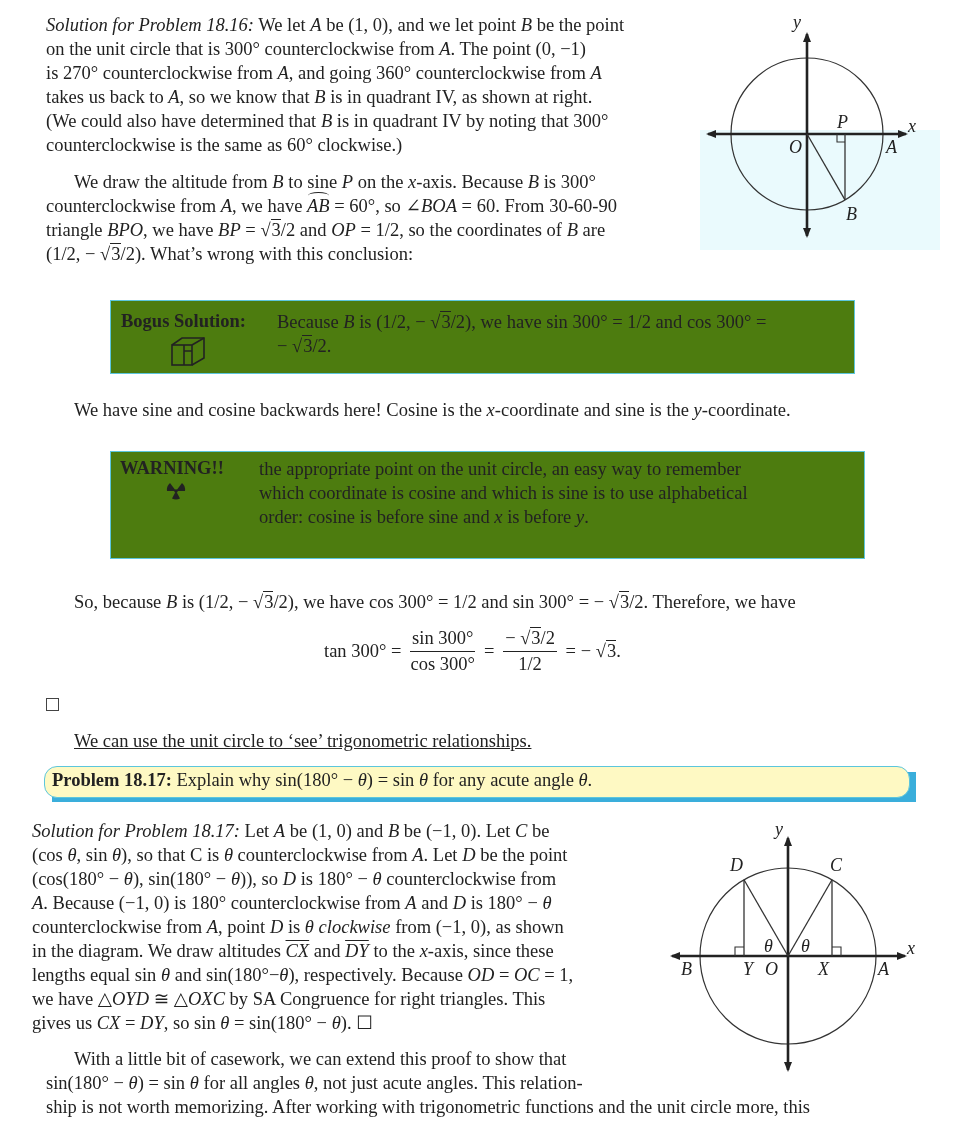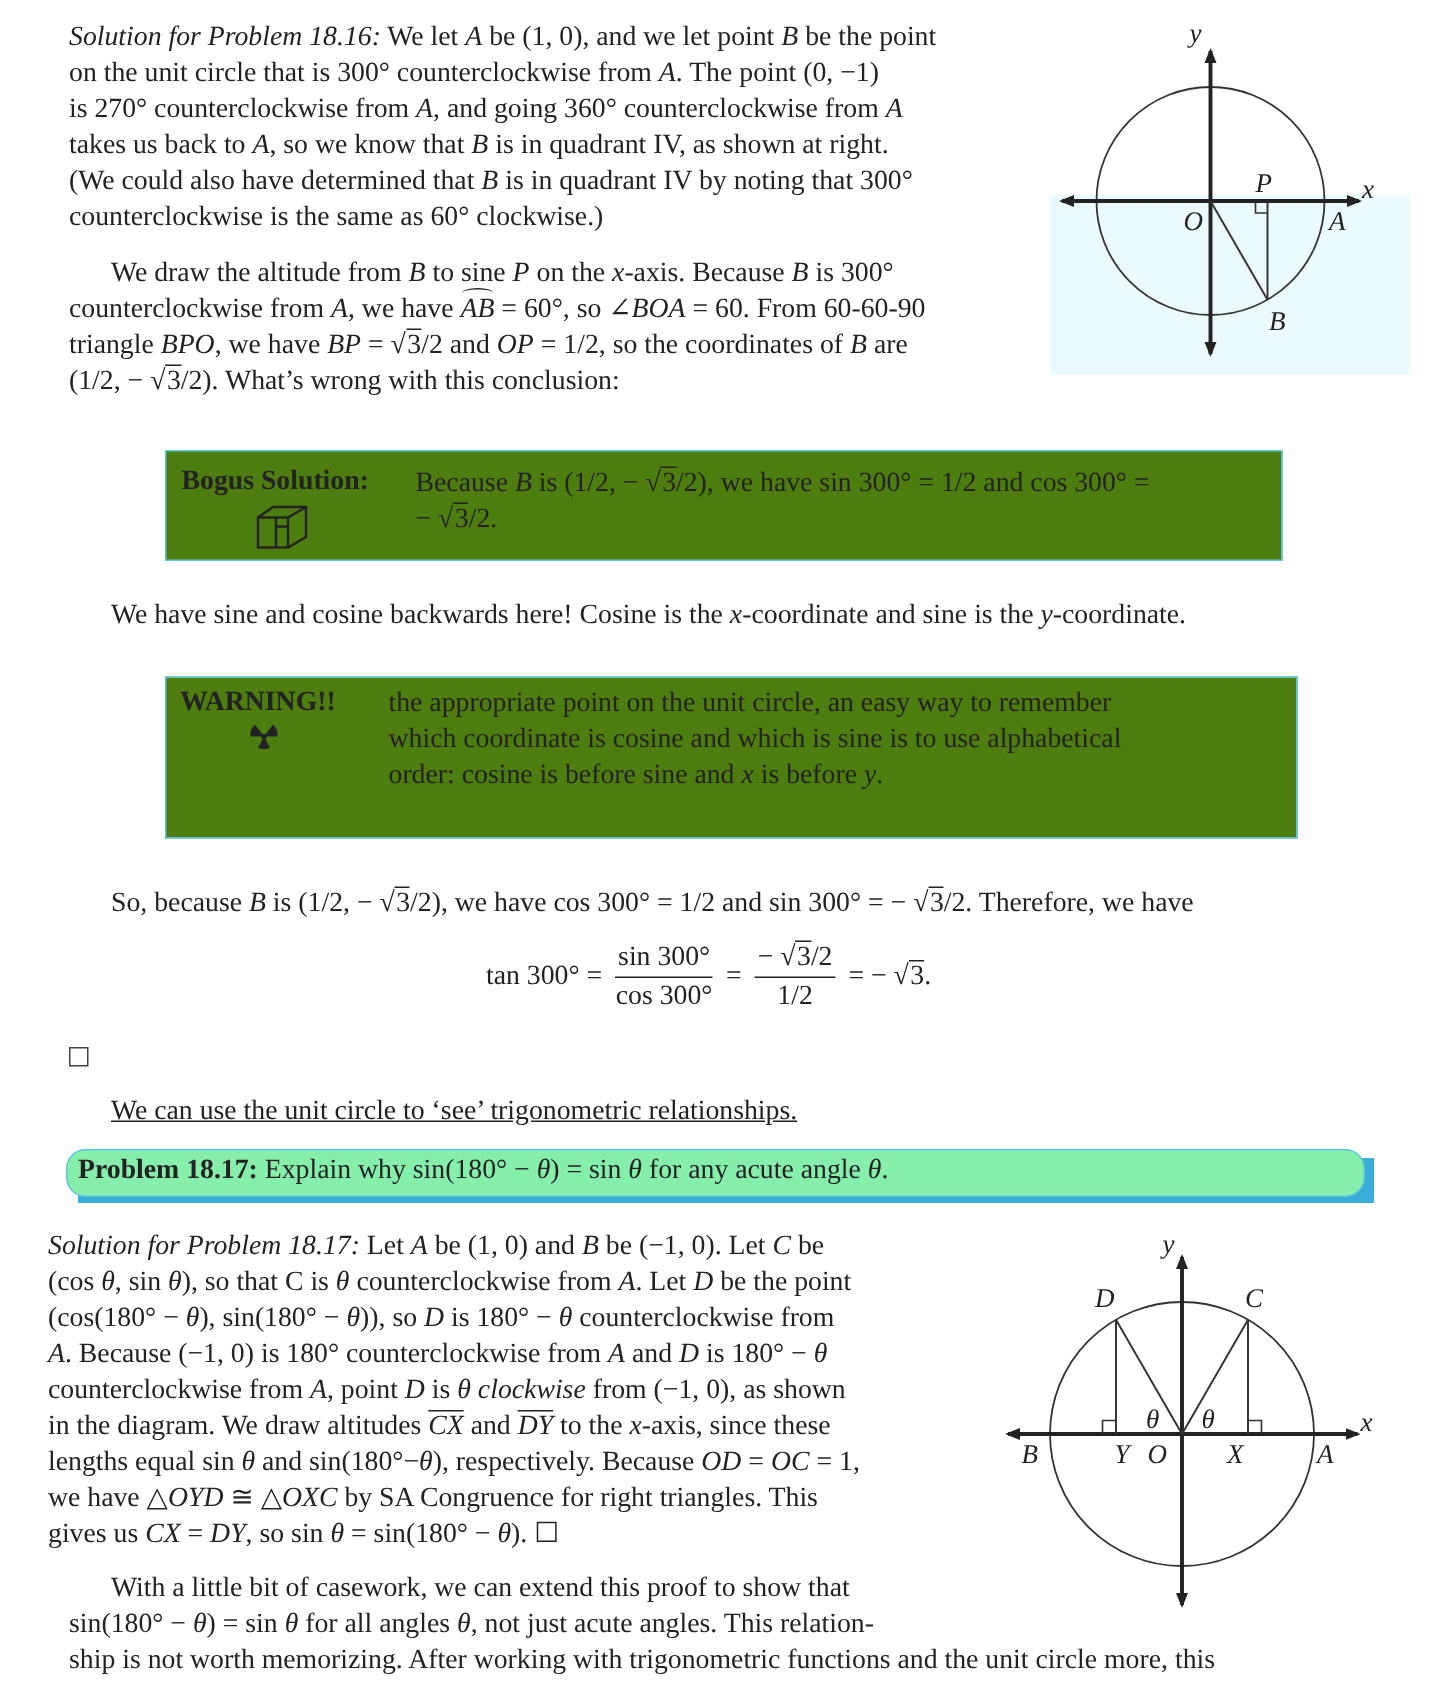--- a/index.html
+++ b/index.html
@@ -40,21 +40,21 @@
   <span class="line"><i>Solution for Problem 18.16:</i><span> We let </span><i>A</i><span> be (1, 0), and we let point </span><i>B</i><span> be the point</span></span>
   <span class="line"><span>on the unit circle that is 300° counterclockwise from </span><i>A</i><span>.  The point (0, −1)</span></span>
   <span class="line"><span>is 270° counterclockwise from </span><i>A</i><span>, and going 360° counterclockwise from </span><i>A</i></span>
   <span class="line"><span>takes us back to </span><i>A</i><span>, so we know that </span><i>B</i><span> is in quadrant IV, as shown at right.</span></span>
   <span class="line"><span>(We could also have determined that </span><i>B</i><span> is in quadrant IV by noting that 300°</span></span>
   <span class="line"><span>counterclockwise is the same as 60° clockwise.)</span></span>
 </div>
 
 <div class="abs para" style="left:46px;top:170px;width:642px;">
   <span class="line" style="padding-left:28px;"><span>We draw the altitude from </span><i>B</i><span> to sine </span><i>P</i><span> on the </span><i>x</i><span>-axis.  Because </span><i>B</i><span> is 300°</span></span>
-  <span class="line"><span>counterclockwise from </span><i>A</i><span>, we have </span><i class="arc">AB</i><span> = 60°, so ∠</span><i>BOA</i><span> = 60.  From 60-60-90</span></span>
+  <span class="line"><span>counterclockwise from </span><i>A</i><span>, we have </span><i class="arc">AB</i><span> = 60°, so ∠</span><i>BOA</i><span> = 60.  From 30-60-90</span></span>
   <span class="line"><span>triangle </span><i>BPO</i><span>, we have </span><i>BP</i><span> = √</span><span class="sqrt">3</span><span>/2 and </span><i>OP</i><span> = 1/2, so the coordinates of </span><i>B</i><span> are</span></span>
   <span class="line"><span>(1/2, − √</span><span class="sqrt">3</span><span>/2).  What’s wrong with this conclusion:</span></span>
 </div>
 
 <svg class="abs diagram" style="left:700px;top:10px;" width="240" height="240">
   <defs>
     <marker id="ah" markerWidth="10" markerHeight="10" refX="8" refY="5" orient="auto" markerUnits="userSpaceOnUse">
       <path d="M0,1 L10,5 L0,9 Z" fill="#222"></path>
     </marker>
   </defs>
@@ -120,21 +120,21 @@
   <span style="vertical-align:middle;">=</span>
   <span class="frac"><span class="num"><span>− √</span><span class="sqrt">3</span><span>/2</span></span><span class="den">1/2</span></span>
   <span style="vertical-align:middle;"><span>= − √</span><span class="sqrt">3</span><span>.</span></span>
 </div>
 
 <span class="abs qed" style="left:46px;top:698px;"></span>
 
 <div class="abs para" style="left:74px;top:729px;text-decoration:underline;">We can use the unit circle to ‘see’ trigonometric relationships.</div>
 
 <div class="abs" style="left:52px;top:772px;width:864px;height:30px;background:#3aaedb;"></div>
-<div class="box" style="left:44px;top:766px;width:864px;height:30px;background:#86efac;border-radius:13px;">
+<div class="box" style="left:44px;top:766px;width:864px;height:30px;background:#fef9c3;border-radius:13px;">
   <div class="abs" style="left:7px;top:3px;white-space:nowrap;">
     <span class="bold">Problem 18.17:</span><span>  Explain why sin(180° − </span><i>θ</i><span>) = sin </span><i>θ</i><span> for any acute angle </span><i>θ</i><span>.</span>
   </div>
 </div>
 
 <div class="abs para" id="sol1817" style="left:32px;top:819px;width:606px;">
     <span class="line"><i>Solution for Problem 18.17:</i>  Let <i>A</i> be (1, 0) and <i>B</i> be (−1, 0).  Let <i>C</i> be</span>
     <span class="line">(cos <i>θ</i>, sin <i>θ</i>), so that C is <i>θ</i> counterclockwise from <i>A</i>. Let <i>D</i> be the point</span>
     <span class="line">(cos(180° − <i>θ</i>), sin(180° − <i>θ</i>)), so <i>D</i> is 180° − <i>θ</i> counterclockwise from</span>
     <span class="line"><i>A</i>.  Because (−1, 0) is 180° counterclockwise from <i>A</i> and <i>D</i> is 180° − <i>θ</i></span>

